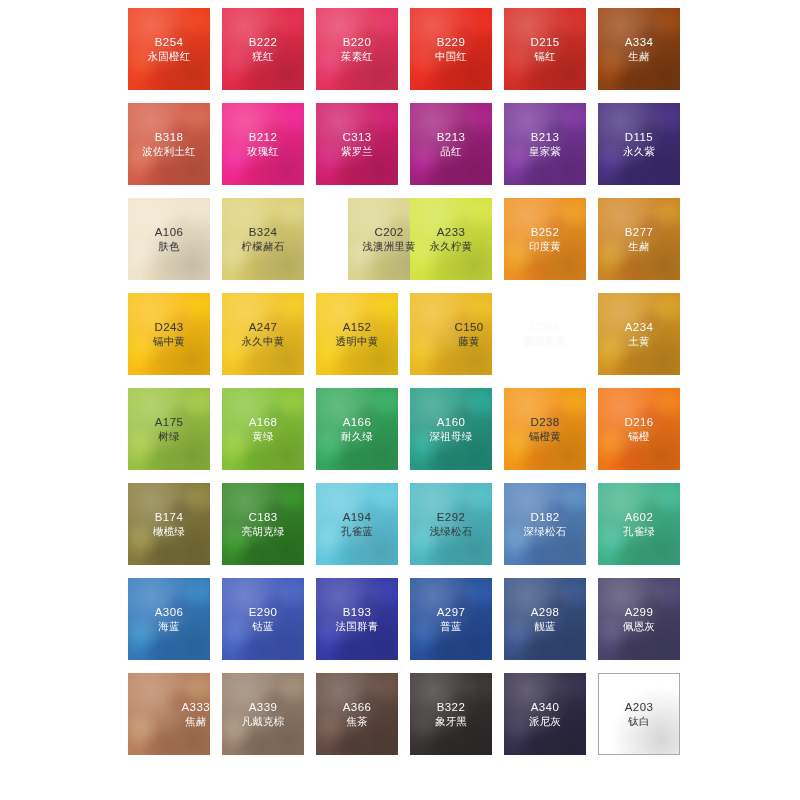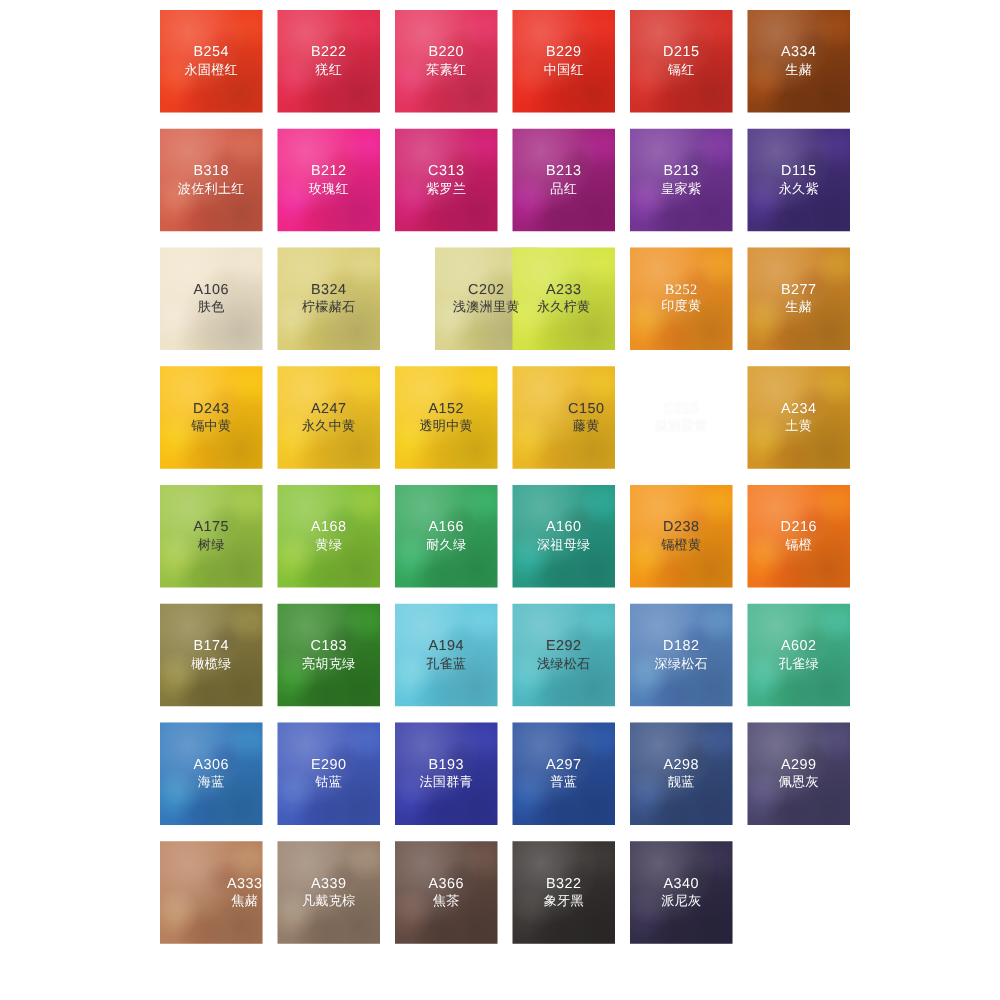--- a/index.html
+++ b/index.html
@@ -184,21 +184,21 @@
           <span class="name">浅澳洲里黄</span>
         </span>
       </div>
       <div class="swatch dark-text" style="background: radial-gradient(at 28% 22%, rgba(255, 255, 255, 0.22) 0%, rgba(255, 255, 255, 0) 55%), radial-gradient(at 78% 82%, rgba(0, 0, 0, 0.16) 0%, rgba(0, 0, 0, 0) 58%), linear-gradient(135deg, rgb(215, 230, 75) 0%, rgb(207, 224, 60) 100%);">
         <span class="texture" style="background: radial-gradient(circle at 15% 70%, rgba(255, 255, 255, 0.3) 0px, rgba(255, 255, 255, 0.3) 6%, rgba(255, 255, 255, 0) 22%), radial-gradient(circle at 62% 35%, rgba(0, 0, 0, 0.18) 0px, rgba(0, 0, 0, 0.18) 5%, rgba(0, 0, 0, 0) 20%), radial-gradient(circle at 88% 18%, rgba(255, 255, 255, 0.25) 0px, rgba(255, 255, 255, 0.25) 5%, rgba(255, 255, 255, 0) 18%), radial-gradient(circle at 40% 90%, rgba(0, 0, 0, 0.14) 0px, rgba(0, 0, 0, 0.14) 7%, rgba(0, 0, 0, 0) 24%);"></span>
         <span class="labels">
           <span class="code">A233</span>
           <span class="name">永久柠黄</span>
         </span>
       </div>
-      <div class="swatch light-text" style="background: radial-gradient(at 28% 22%, rgba(255, 255, 255, 0.22) 0%, rgba(255, 255, 255, 0) 55%), radial-gradient(at 78% 82%, rgba(0, 0, 0, 0.16) 0%, rgba(0, 0, 0, 0) 58%), linear-gradient(135deg, rgb(240, 150, 42) 0%, rgb(231, 138, 29) 100%); font-family: Liberation Serif, serif;">
+      <div class="swatch light-text" style="background: radial-gradient(at 28% 22%, rgba(255, 255, 255, 0.22) 0%, rgba(255, 255, 255, 0) 55%), radial-gradient(at 78% 82%, rgba(0, 0, 0, 0.16) 0%, rgba(0, 0, 0, 0) 58%), linear-gradient(135deg, rgb(240, 150, 42) 0%, rgb(231, 138, 29) 100%);">
         <span class="texture" style="background: radial-gradient(circle at 15% 70%, rgba(255, 255, 255, 0.3) 0px, rgba(255, 255, 255, 0.3) 6%, rgba(255, 255, 255, 0) 22%), radial-gradient(circle at 62% 35%, rgba(0, 0, 0, 0.18) 0px, rgba(0, 0, 0, 0.18) 5%, rgba(0, 0, 0, 0) 20%), radial-gradient(circle at 88% 18%, rgba(255, 255, 255, 0.25) 0px, rgba(255, 255, 255, 0.25) 5%, rgba(255, 255, 255, 0) 18%), radial-gradient(circle at 40% 90%, rgba(0, 0, 0, 0.14) 0px, rgba(0, 0, 0, 0.14) 7%, rgba(0, 0, 0, 0) 24%);"></span>
         <span class="labels">
           <span class="code">B252</span>
           <span class="name">印度黄</span>
         </span>
       </div>
       <div class="swatch light-text" style="background: radial-gradient(at 28% 22%, rgba(255, 255, 255, 0.22) 0%, rgba(255, 255, 255, 0) 55%), radial-gradient(at 78% 82%, rgba(0, 0, 0, 0.16) 0%, rgba(0, 0, 0, 0) 58%), linear-gradient(135deg, rgb(214, 140, 44) 0%, rgb(192, 125, 34) 100%);">
         <span class="texture" style="background: radial-gradient(circle at 15% 70%, rgba(255, 255, 255, 0.3) 0px, rgba(255, 255, 255, 0.3) 6%, rgba(255, 255, 255, 0) 22%), radial-gradient(circle at 62% 35%, rgba(0, 0, 0, 0.18) 0px, rgba(0, 0, 0, 0.18) 5%, rgba(0, 0, 0, 0) 20%), radial-gradient(circle at 88% 18%, rgba(255, 255, 255, 0.25) 0px, rgba(255, 255, 255, 0.25) 5%, rgba(255, 255, 255, 0) 18%), radial-gradient(circle at 40% 90%, rgba(0, 0, 0, 0.14) 0px, rgba(0, 0, 0, 0.14) 7%, rgba(0, 0, 0, 0) 24%);"></span>
         <span class="labels">
           <span class="code">B277</span>
@@ -399,16 +399,22 @@
         <span class="labels">
           <span class="code">B322</span>
           <span class="name">象牙黑</span>
         </span>
       </div>
       <div class="swatch light-text" style="background: radial-gradient(at 28% 22%, rgba(255, 255, 255, 0.22) 0%, rgba(255, 255, 255, 0) 55%), radial-gradient(at 78% 82%, rgba(0, 0, 0, 0.16) 0%, rgba(0, 0, 0, 0) 58%), linear-gradient(135deg, rgb(59, 53, 80) 0%, rgb(43, 38, 64) 100%);">
         <span class="texture" style="background: radial-gradient(circle at 15% 70%, rgba(255, 255, 255, 0.3) 0px, rgba(255, 255, 255, 0.3) 6%, rgba(255, 255, 255, 0) 22%), radial-gradient(circle at 62% 35%, rgba(0, 0, 0, 0.18) 0px, rgba(0, 0, 0, 0.18) 5%, rgba(0, 0, 0, 0) 20%), radial-gradient(circle at 88% 18%, rgba(255, 255, 255, 0.25) 0px, rgba(255, 255, 255, 0.25) 5%, rgba(255, 255, 255, 0) 18%), radial-gradient(circle at 40% 90%, rgba(0, 0, 0, 0.14) 0px, rgba(0, 0, 0, 0.14) 7%, rgba(0, 0, 0, 0) 24%);"></span>
         <span class="labels">
           <span class="code">A340</span>
           <span class="name">派尼灰</span>
+        </span>
+      </div>
+      <div class="swatch dark-text bordered" style="background: radial-gradient(at 28% 22%, rgba(255, 255, 255, 0.22) 0%, rgba(255, 255, 255, 0) 55%), radial-gradient(at 78% 82%, rgba(0, 0, 0, 0.16) 0%, rgba(0, 0, 0, 0) 58%), linear-gradient(135deg, rgb(255, 255, 255) 0%, rgb(255, 255, 255) 100%);">
+        <span class="labels">
+          <span class="code">A203</span>
+          <span class="name">钛白</span>
         </span>
       </div>
     </div>
 </div>
 
 </body></html>

